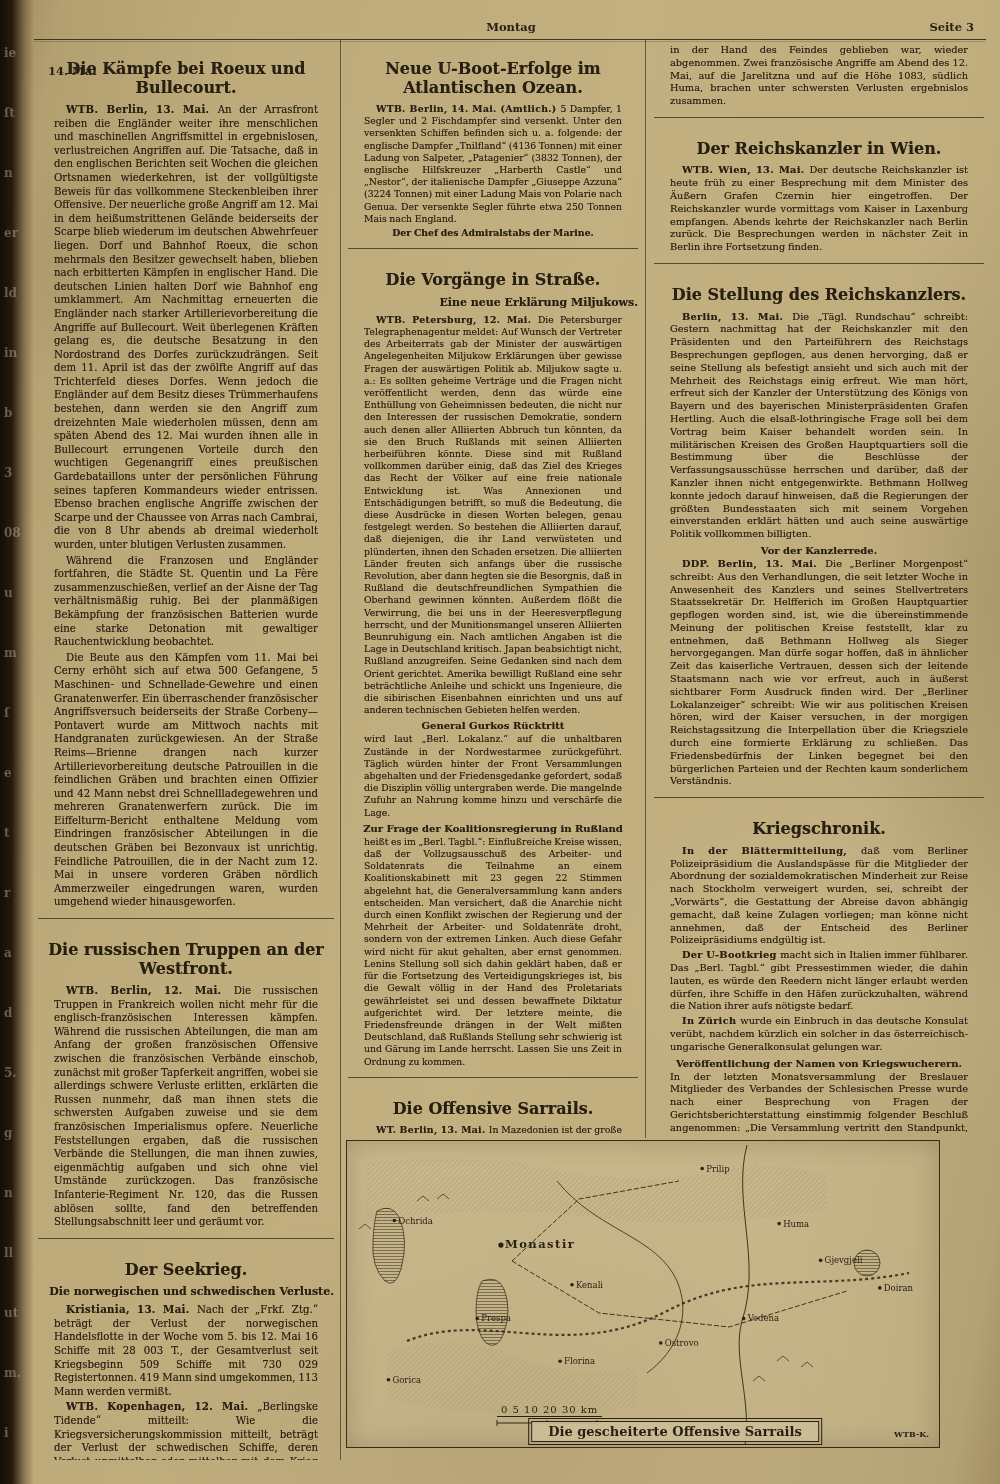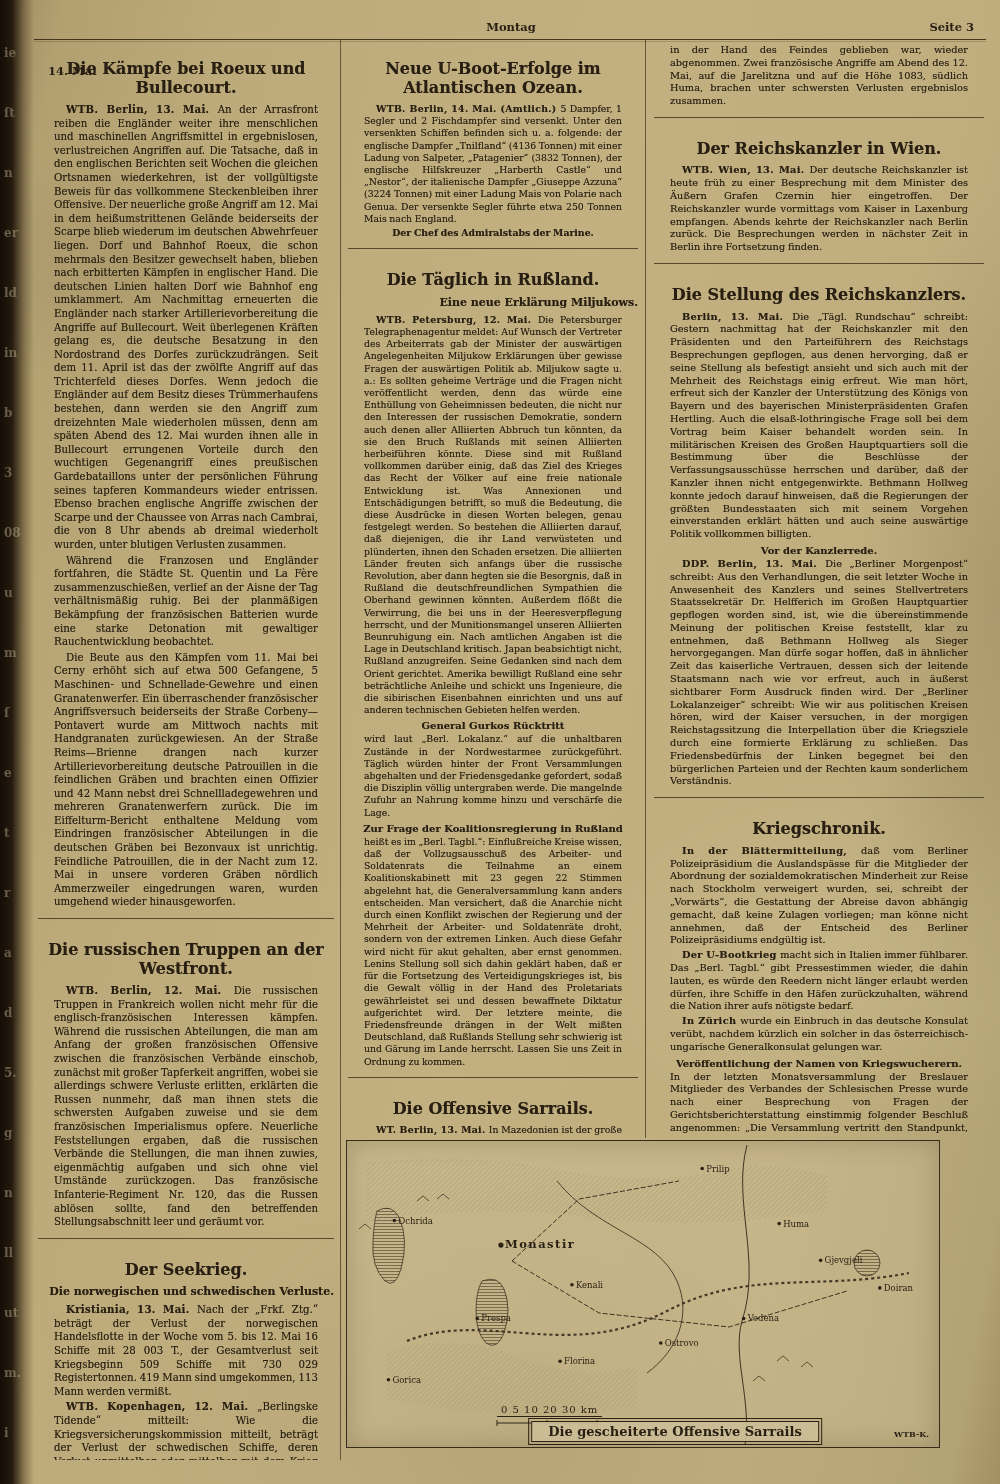--- a/index.html
+++ b/index.html
@@ -110,21 +110,21 @@
         <p class="para"><span class="lead">Kopenhagen, 13. Mai. </span>(Frkf. Ztg.) Das Ministerium des Äußern teilt mit, daß der dänische Dampfer „Odense“ auf der Reise von Südwestafrika nach Dänemark über England mit Erdnußladung in der Nordsee versenkt worden ist. Von der Besatzung, die in England angemustert wurde, sind 3 Mann in England zurückgeblieben, der Rest ist in Deutschland gerettet. — Der dänische Dreimastschoner „Helga“, auf der Reise von Schweden nach einem dänischen Hafen mit Kohle, ist in der Nordsee versenkt worden. Die Besatzung ist in Ymuiden gelandet.</p>
       </article>
     </section>
   <section class="col col-mid">
       <article>
         <h2 class="headline">Neue U-Boot-Erfolge im Atlantischen Ozean.</h2>
         <p class="para"><span class="lead">WTB. Berlin, 14. Mai. (Amtlich.) </span>5 Dampfer, 1 Segler und 2 Fischdampfer sind versenkt. Unter den versenkten Schiffen befinden sich u. a. folgende: der englische Dampfer „Tnilfland“ (4136 Tonnen) mit einer Ladung von Salpeter, „Patagenier“ (3832 Tonnen), der englische Hilfskreuzer „Harberth Castle“ und „Nestor“, der italienische Dampfer „Giuseppe Azzuna“ (3224 Tonnen) mit einer Ladung Mais von Polarie nach Genua. Der versenkte Segler führte etwa 250 Tonnen Mais nach England.</p>
         <p class="para center">Der Chef des Admiralstabs der Marine.</p>
       </article>
       <article>
-        <h2 class="headline">Die Täglich in Rußland.</h2>
+        <h2 class="headline">Die Vorgänge in Straße.</h2>
         <h3 class="subhead">Eine neue Erklärung Miljukows.</h3>
         <p class="para"><span class="lead">WTB. Petersburg, 12. Mai. </span>Die Petersburger Telegraphenagentur meldet: Auf Wunsch der Vertreter des Arbeiterrats gab der Minister der auswärtigen Angelegenheiten Miljukow Erklärungen über gewisse Fragen der auswärtigen Politik ab. Miljukow sagte u. a.: Es sollten geheime Verträge und die Fragen nicht veröffentlicht werden, denn das würde eine Enthüllung von Geheimnissen bedeuten, die nicht nur den Interessen der russischen Demokratie, sondern auch denen aller Alliierten Abbruch tun könnten, da sie den Bruch Rußlands mit seinen Alliierten herbeiführen könnte. Diese sind mit Rußland vollkommen darüber einig, daß das Ziel des Krieges das Recht der Völker auf eine freie nationale Entwicklung ist. Was Annexionen und Entschädigungen betrifft, so muß die Bedeutung, die diese Ausdrücke in diesen Worten belegen, genau festgelegt werden. So bestehen die Alliierten darauf, daß diejenigen, die ihr Land verwüsteten und plünderten, ihnen den Schaden ersetzen. Die alliierten Länder freuten sich anfangs über die russische Revolution, aber dann hegten sie die Besorgnis, daß in Rußland die deutschfreundlichen Sympathien die Oberhand gewinnen könnten. Außerdem flößt die Verwirrung, die bei uns in der Heeresverpflegung herrscht, und der Munitionsmangel unseren Alliierten Beunruhigung ein. Nach amtlichen Angaben ist die Lage in Deutschland kritisch. Japan beabsichtigt nicht, Rußland anzugreifen. Seine Gedanken sind nach dem Orient gerichtet. Amerika bewilligt Rußland eine sehr beträchtliche Anleihe und schickt uns Ingenieure, die die sibirischen Eisenbahnen einrichten und uns auf anderen technischen Gebieten helfen werden.</p>
         <h3 class="minihead">General Gurkos Rücktritt</h3>
         <p class="para noindent">wird laut „Berl. Lokalanz.“ auf die unhaltbaren Zustände in der Nordwestarmee zurückgeführt. Täglich würden hinter der Front Versammlungen abgehalten und der Friedensgedanke gefordert, sodaß die Disziplin völlig untergraben werde. Die mangelnde Zufuhr an Nahrung komme hinzu und verschärfe die Lage.</p>
         <h3 class="minihead">Zur Frage der Koalitionsregierung in Rußland</h3>
         <p class="para noindent">heißt es im „Berl. Tagbl.“: Einflußreiche Kreise wissen, daß der Vollzugsausschuß des Arbeiter- und Soldatenrats die Teilnahme an einem Koalitionskabinett mit 23 gegen 22 Stimmen abgelehnt hat, die Generalversammlung kann anders entscheiden. Man versichert, daß die Anarchie nicht durch einen Konflikt zwischen der Regierung und der Mehrheit der Arbeiter- und Soldatenräte droht, sondern von der extremen Linken. Auch diese Gefahr wird nicht für akut gehalten, aber ernst genommen. Lenins Stellung soll sich dahin geklärt haben, daß er für die Fortsetzung des Verteidigungskrieges ist, bis die Gewalt völlig in der Hand des Proletariats gewährleistet sei und dessen bewaffnete Diktatur aufgerichtet wird. Der letztere meinte, die Friedensfreunde drängen in der Welt mißten Deutschland, daß Rußlands Stellung sehr schwierig ist und Gärung im Lande herrscht. Lassen Sie uns Zeit in Ordnung zu kommen.</p>
       </article>
       <article>
         <h2 class="headline">Die Offensive Sarrails.</h2>
         <p class="para"><span class="lead">WT. Berlin, 13. Mai. </span>In Mazedonien ist der große Angriff Sarrails vollkommen ins Stocken gekommen. Der 12. Mai wurde von den Deutschen und Bulgaren dazu benutzt, die kleinen Gewinne, die die Alliierten an den Vortagen erkämpft hatten, wieder auszugleichen. So wurden auf der Höhe von Dobopo die Serben aus einem Teil der Gräben, in den sie am 11. Mai eingedrungen waren, wieder hinausgeworfen, und ebenso eine bulgarische Feldwache südlich Huma, die, wie nachträglich bekannt wird,</p>

